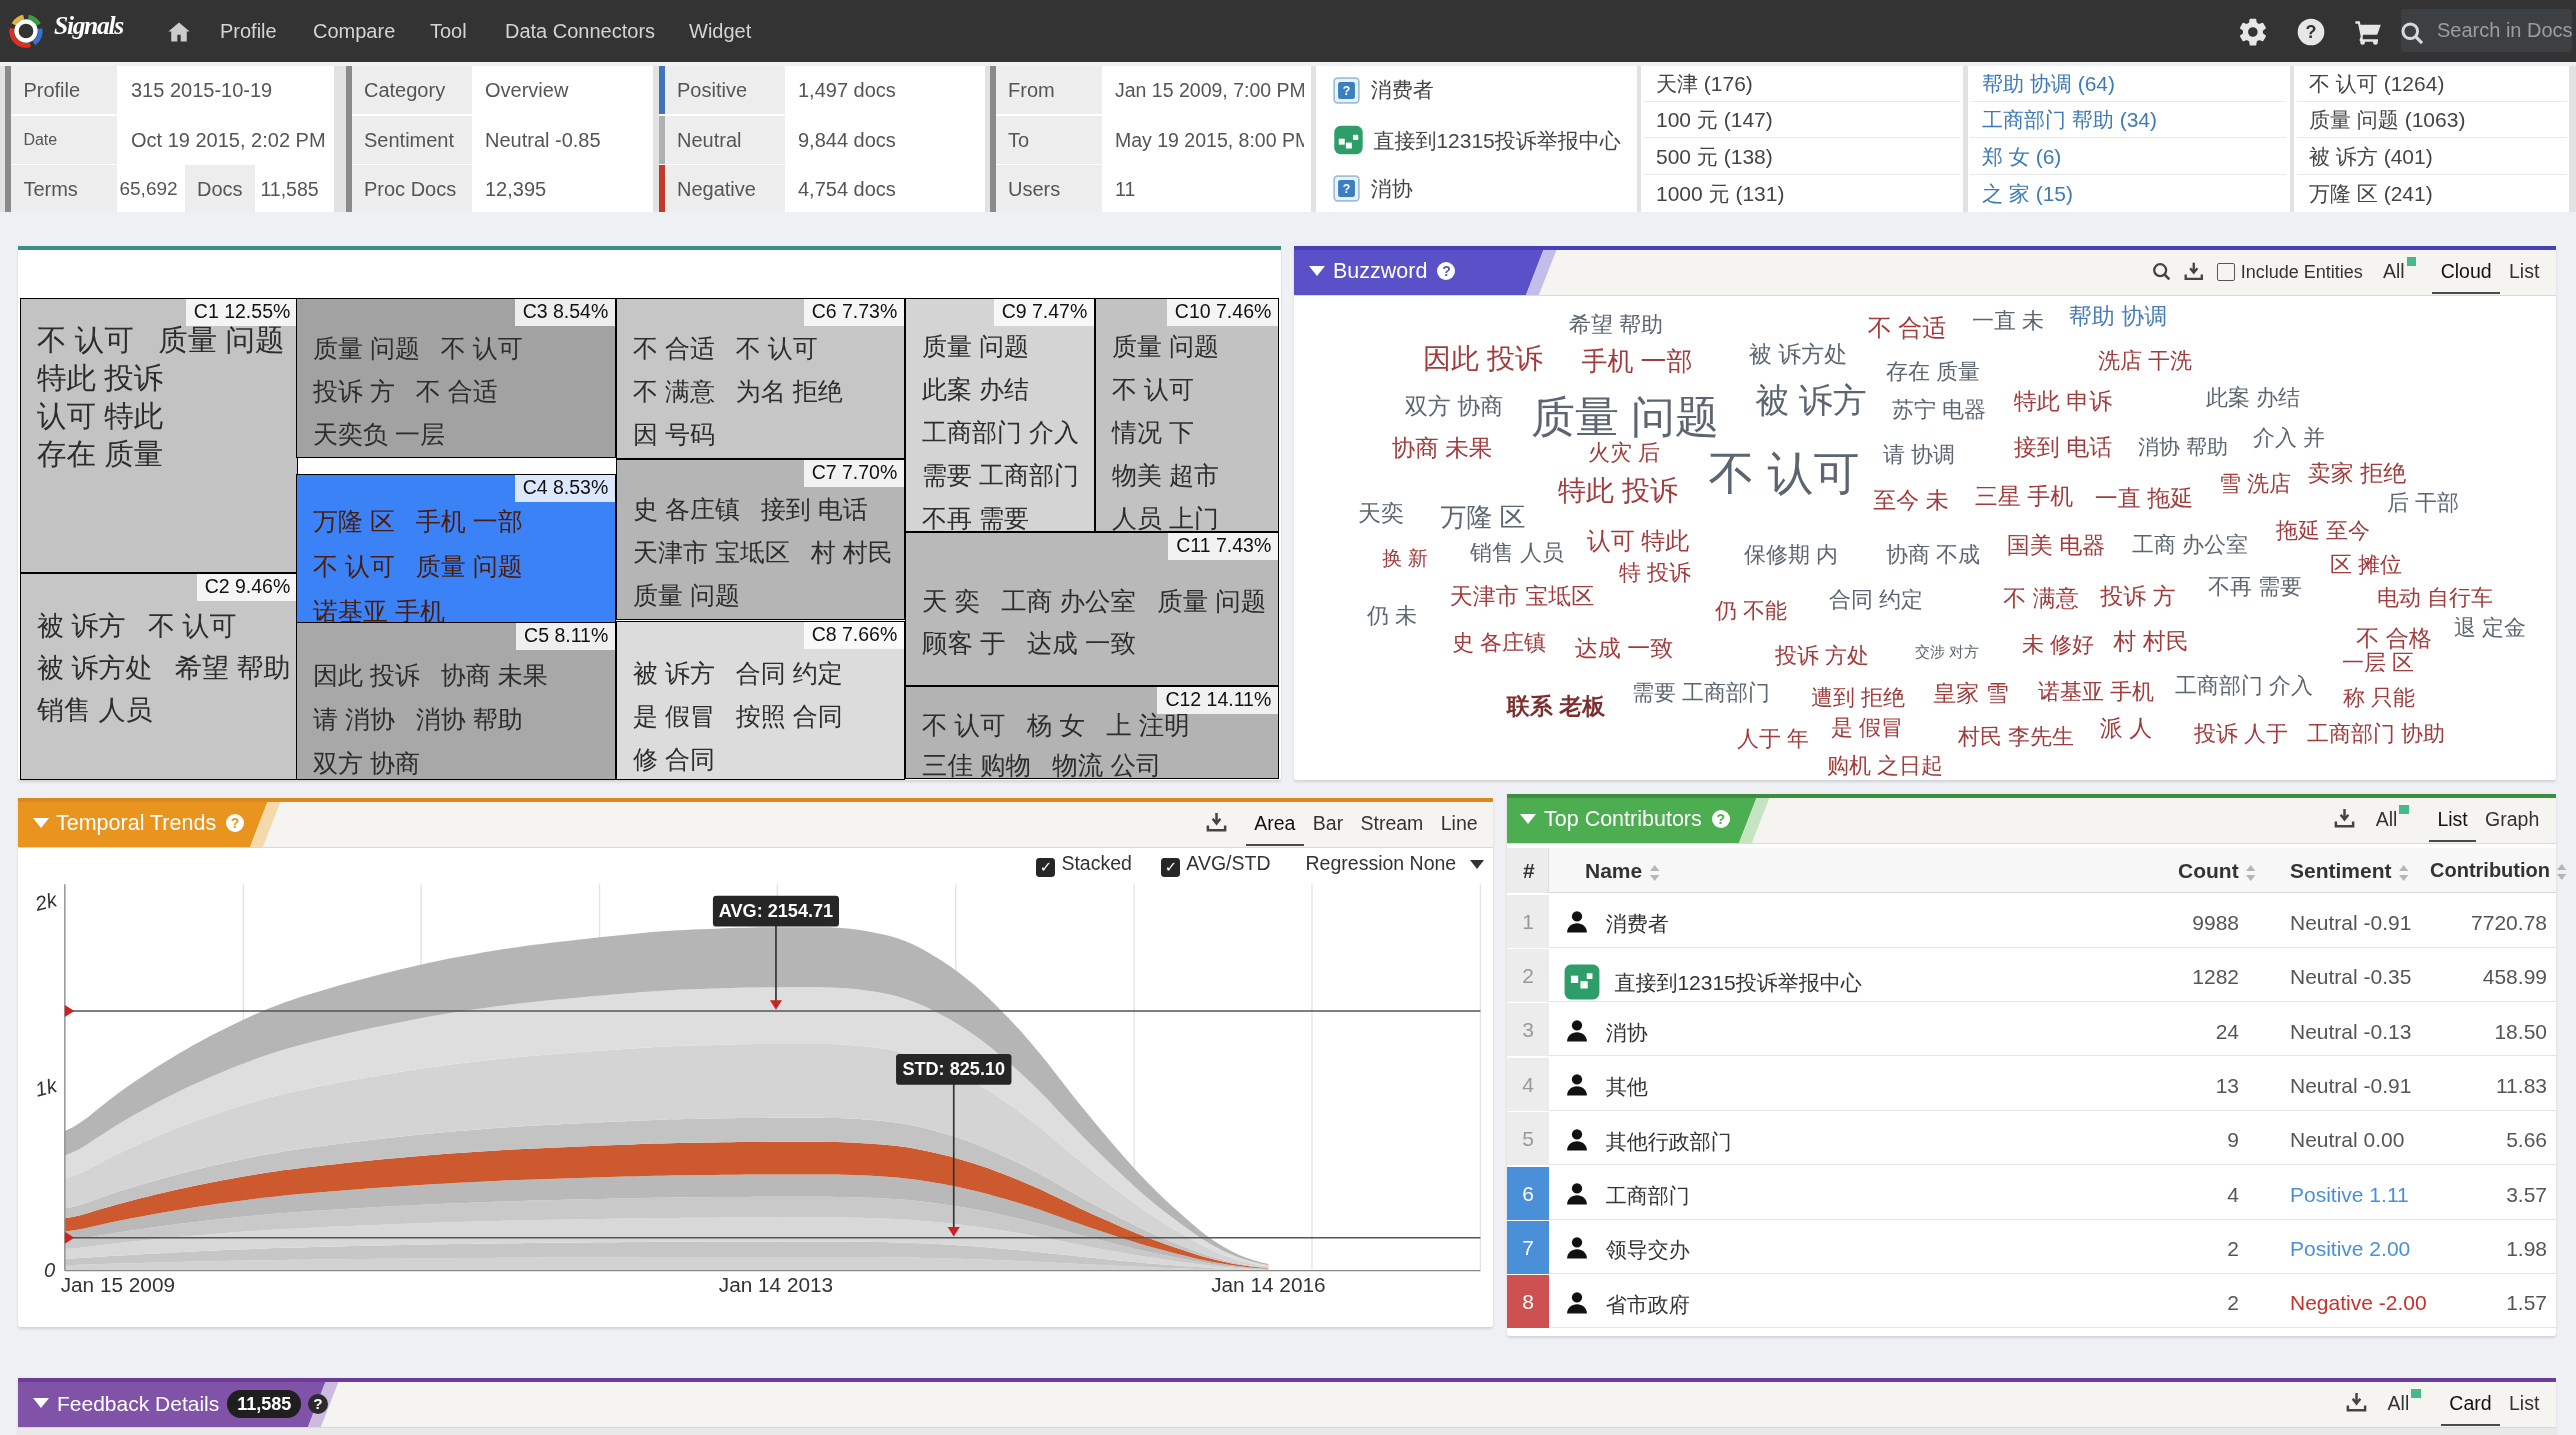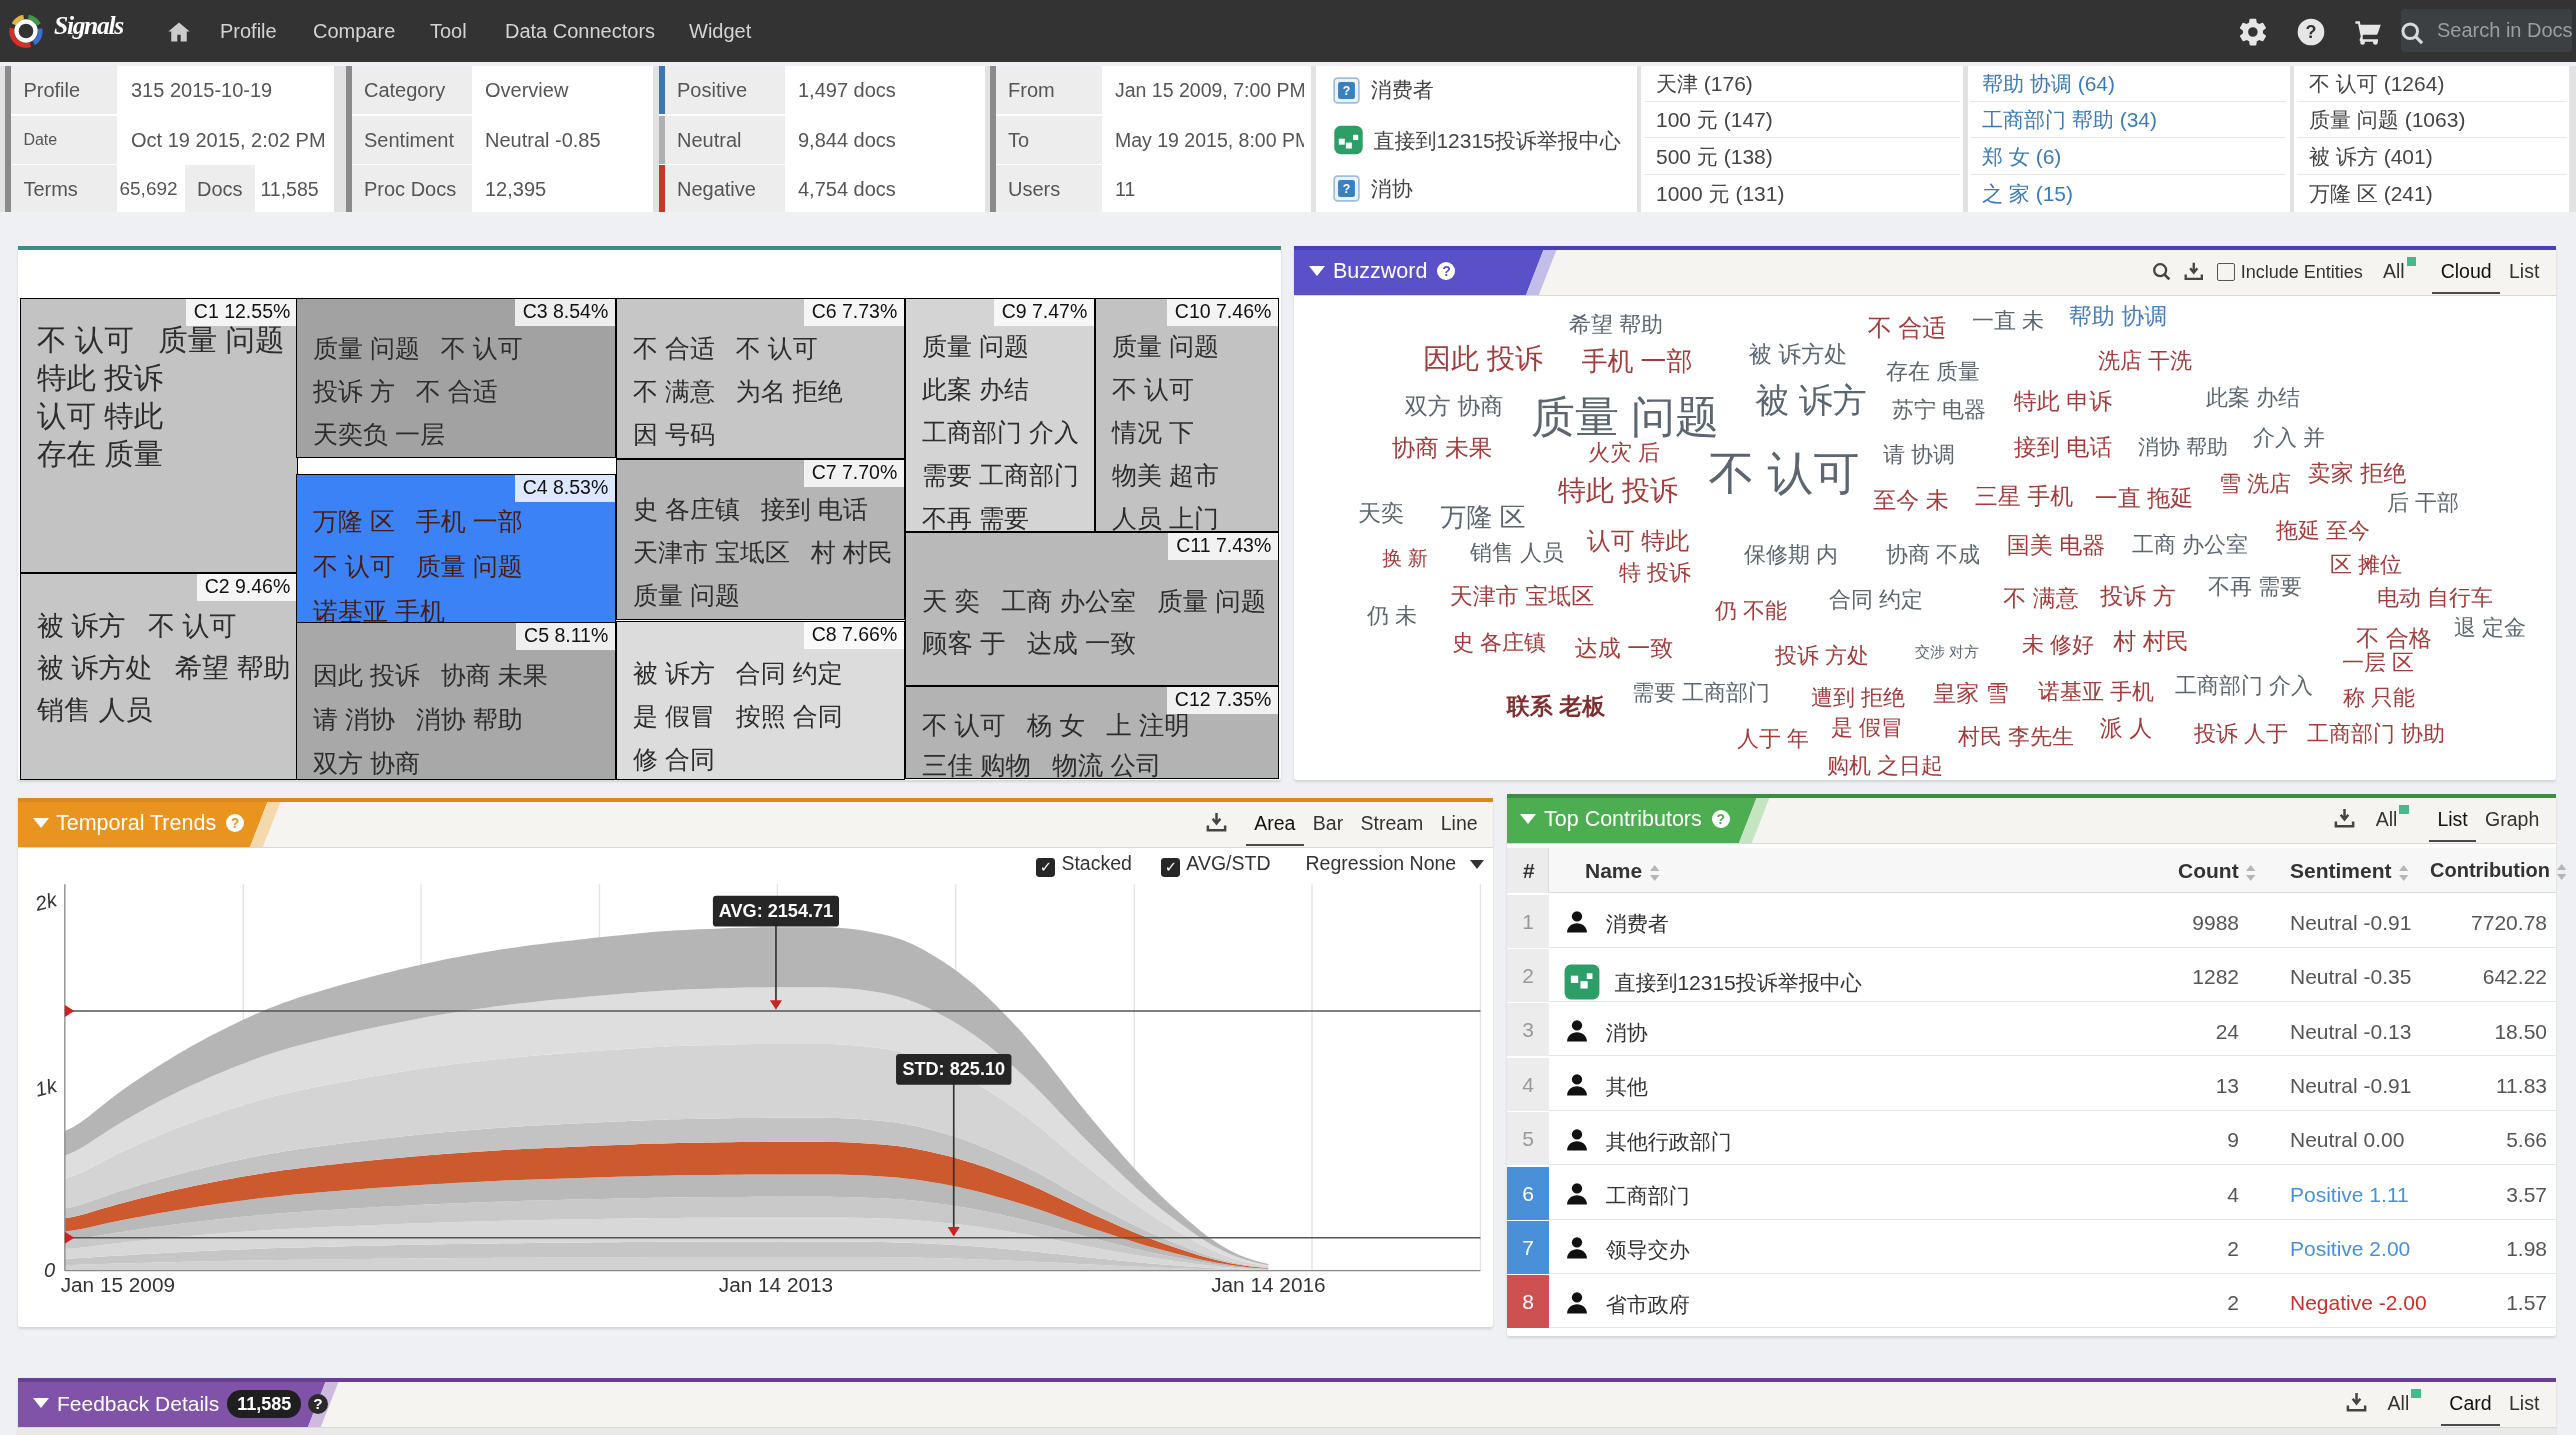--- a/index.html
+++ b/index.html
@@ -283,21 +283,21 @@
     </div>
     <div class="tile" style="left:1077px;top:52px;width:184px;height:234px;background:#c2c2c2;">
       <div class="tlabel">C10 7.46%</div>
       <div class="ttext" style="color:#2d2d2d;top:25.5px;font-size:25px;line-height:43px;">质量 问题<br>不 认可<br>情况 下<br>物美 超市<br>人员 上门</div>
     </div>
     <div class="tile" style="left:887px;top:286px;width:374px;height:154px;background:#b9b9b9;">
       <div class="tlabel">C11 7.43%</div>
       <div class="ttext" style="color:#2d2d2d;top:47px;font-size:25.5px;line-height:42px;">天 奕&nbsp;&nbsp; 工商 办公室&nbsp;&nbsp; 质量 问题<br>顾客 于&nbsp;&nbsp; 达成 一致</div>
     </div>
     <div class="tile" style="left:887px;top:440px;width:374px;height:93px;background:#b3b3b3;">
-      <div class="tlabel">C12 7.35%</div>
+      <div class="tlabel">C12 14.11%</div>
       <div class="ttext" style="color:#2d2d2d;top:17.5px;font-size:25.5px;line-height:40px;">不 认可&nbsp;&nbsp; 杨 女&nbsp;&nbsp; 上 注明<br>三佳 购物&nbsp;&nbsp; 物流 公司</div>
     </div>
   </div>
 <div class="panel" style="left:1294px;top:246px;width:1262px;height:534px;">
     <div class="phead">
       <div class="pband" style="width:251px;background:#5a50c7;clip-path:polygon(0 0,251px 0,232px 100%,0 100%);"></div>
       <div class="pstripe" style="left:232px;width:32px;background:#c3bdea;clip-path:polygon(19px 0,32px 0,12.8px 100%,0 100%);"></div>
       <span class="caret" style="left:14.8px;"></span>
       <div class="ptitle" style="left:39px;">Buzzword<span class="qcirc" style="color:#5a50c7">?</span></div>
       <div class="hctl" style="right:8px;"><svg width="22" height="22" viewBox="0 0 24 24" style="vertical-align:-4.7px">
@@ -486,21 +486,21 @@
     <div class="abs" style="left:0;top:155px;width:1049px;height:53px;border-bottom:1.3px solid #e5e5e5;"></div>
     <div class="abs" style="left:0;top:155px;width:42px;height:53px;background:#ececec;color:#999;font-size:21px;text-align:center;line-height:54px;">2</div>
     <div class="tc-cell" style="left:56px;top:169px;color:#333;white-space:nowrap;"><svg width="38" height="38" viewBox="0 0 24 24" style="vertical-align:-10.7px;margin-right:13.4px;">
       <rect x="1" y="1" width="22" height="22" rx="4" fill="#2e9e68"></rect>
       <rect x="5" y="8" width="4.6" height="4.6" fill="#fff"></rect>
         <rect x="11" y="11.5" width="4.6" height="4.6" fill="#fff"></rect>
       <rect x="15" y="6.5" width="3.6" height="3.6" fill="#fff"></rect>
       </svg>直接到12315投诉举报中心</div>
     <div class="tc-cell" style="left:645px;top:171px;width:87px;text-align:right;">1282</div>
     <div class="tc-cell" style="left:783px;top:171px;color:#555;">Neutral -0.35</div>
-    <div class="tc-cell" style="left:933px;top:171px;width:107px;text-align:right;">642.22</div>
+    <div class="tc-cell" style="left:933px;top:171px;width:107px;text-align:right;">458.99</div>
     <div class="abs" style="left:0;top:209px;width:1049px;height:53px;border-bottom:1.3px solid #e5e5e5;"></div>
     <div class="abs" style="left:0;top:209px;width:42px;height:53px;background:#ececec;color:#999;font-size:21px;text-align:center;line-height:54px;">3</div>
     <div class="tc-cell" style="left:56px;top:223px;color:#333;white-space:nowrap;"><svg class="person" width="28" height="28" viewBox="0 0 24 24">
         <circle cx="12" cy="7.2" r="4.4" fill="#111"></circle>
         <path d="M3.5 21c0-4.7 3.8-8 8.5-8s8.5 3.3 8.5 8z" fill="#111"></path>
       </svg>消协</div>
     <div class="tc-cell" style="left:645px;top:226px;width:87px;text-align:right;">24</div>
     <div class="tc-cell" style="left:783px;top:226px;color:#555;">Neutral -0.13</div>
     <div class="tc-cell" style="left:933px;top:226px;width:107px;text-align:right;">18.50</div>
     <div class="abs" style="left:0;top:264px;width:1049px;height:53px;border-bottom:1.3px solid #e5e5e5;"></div>

